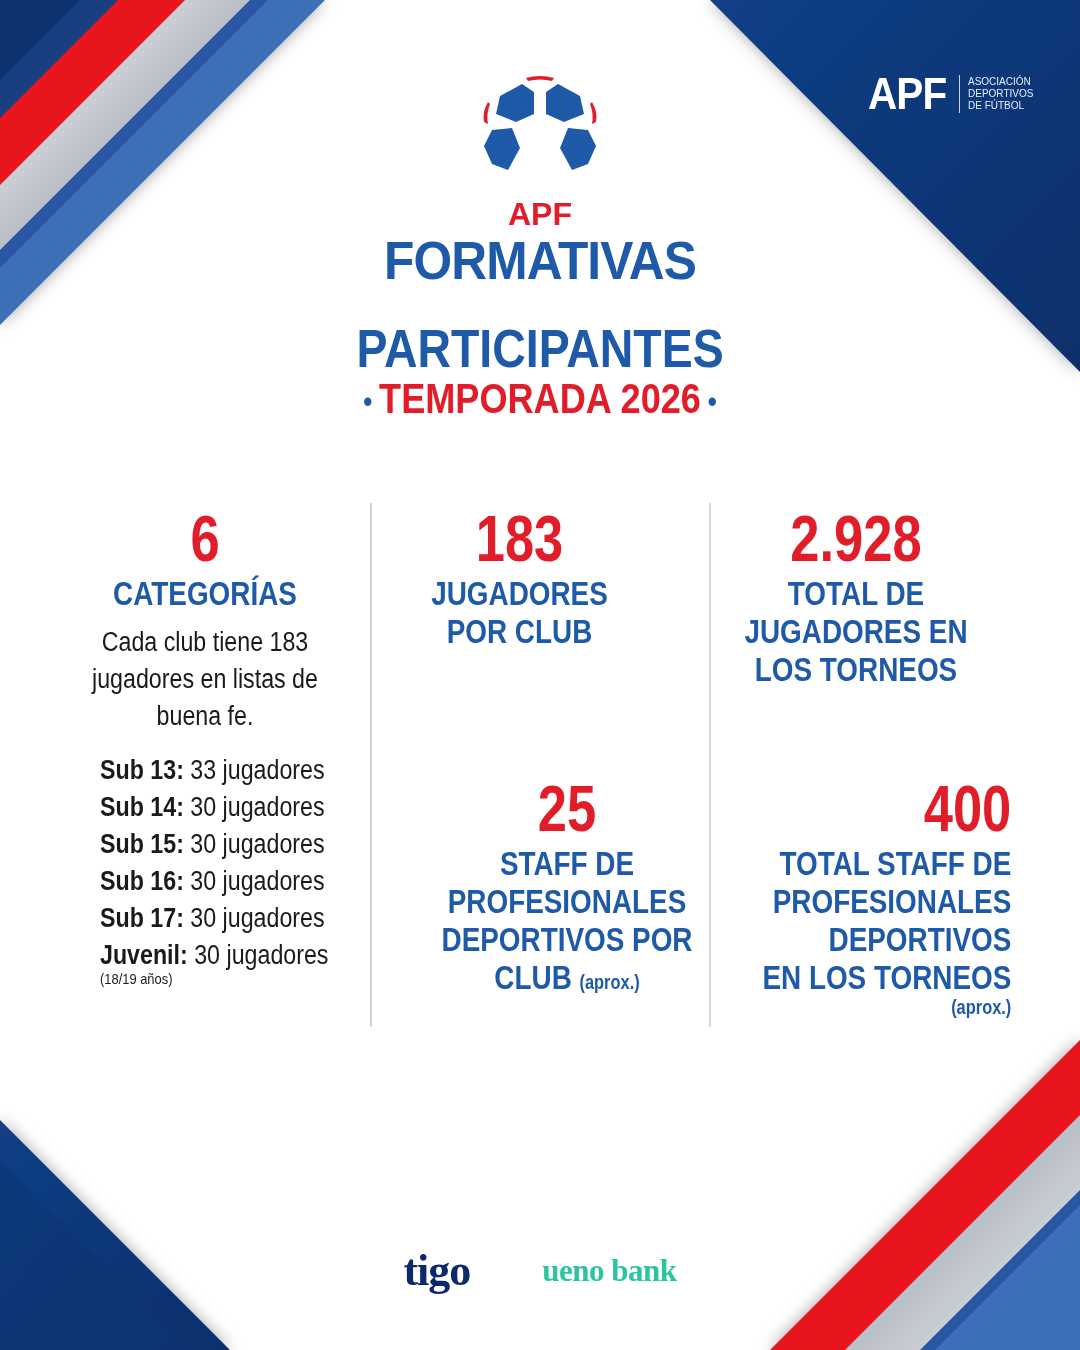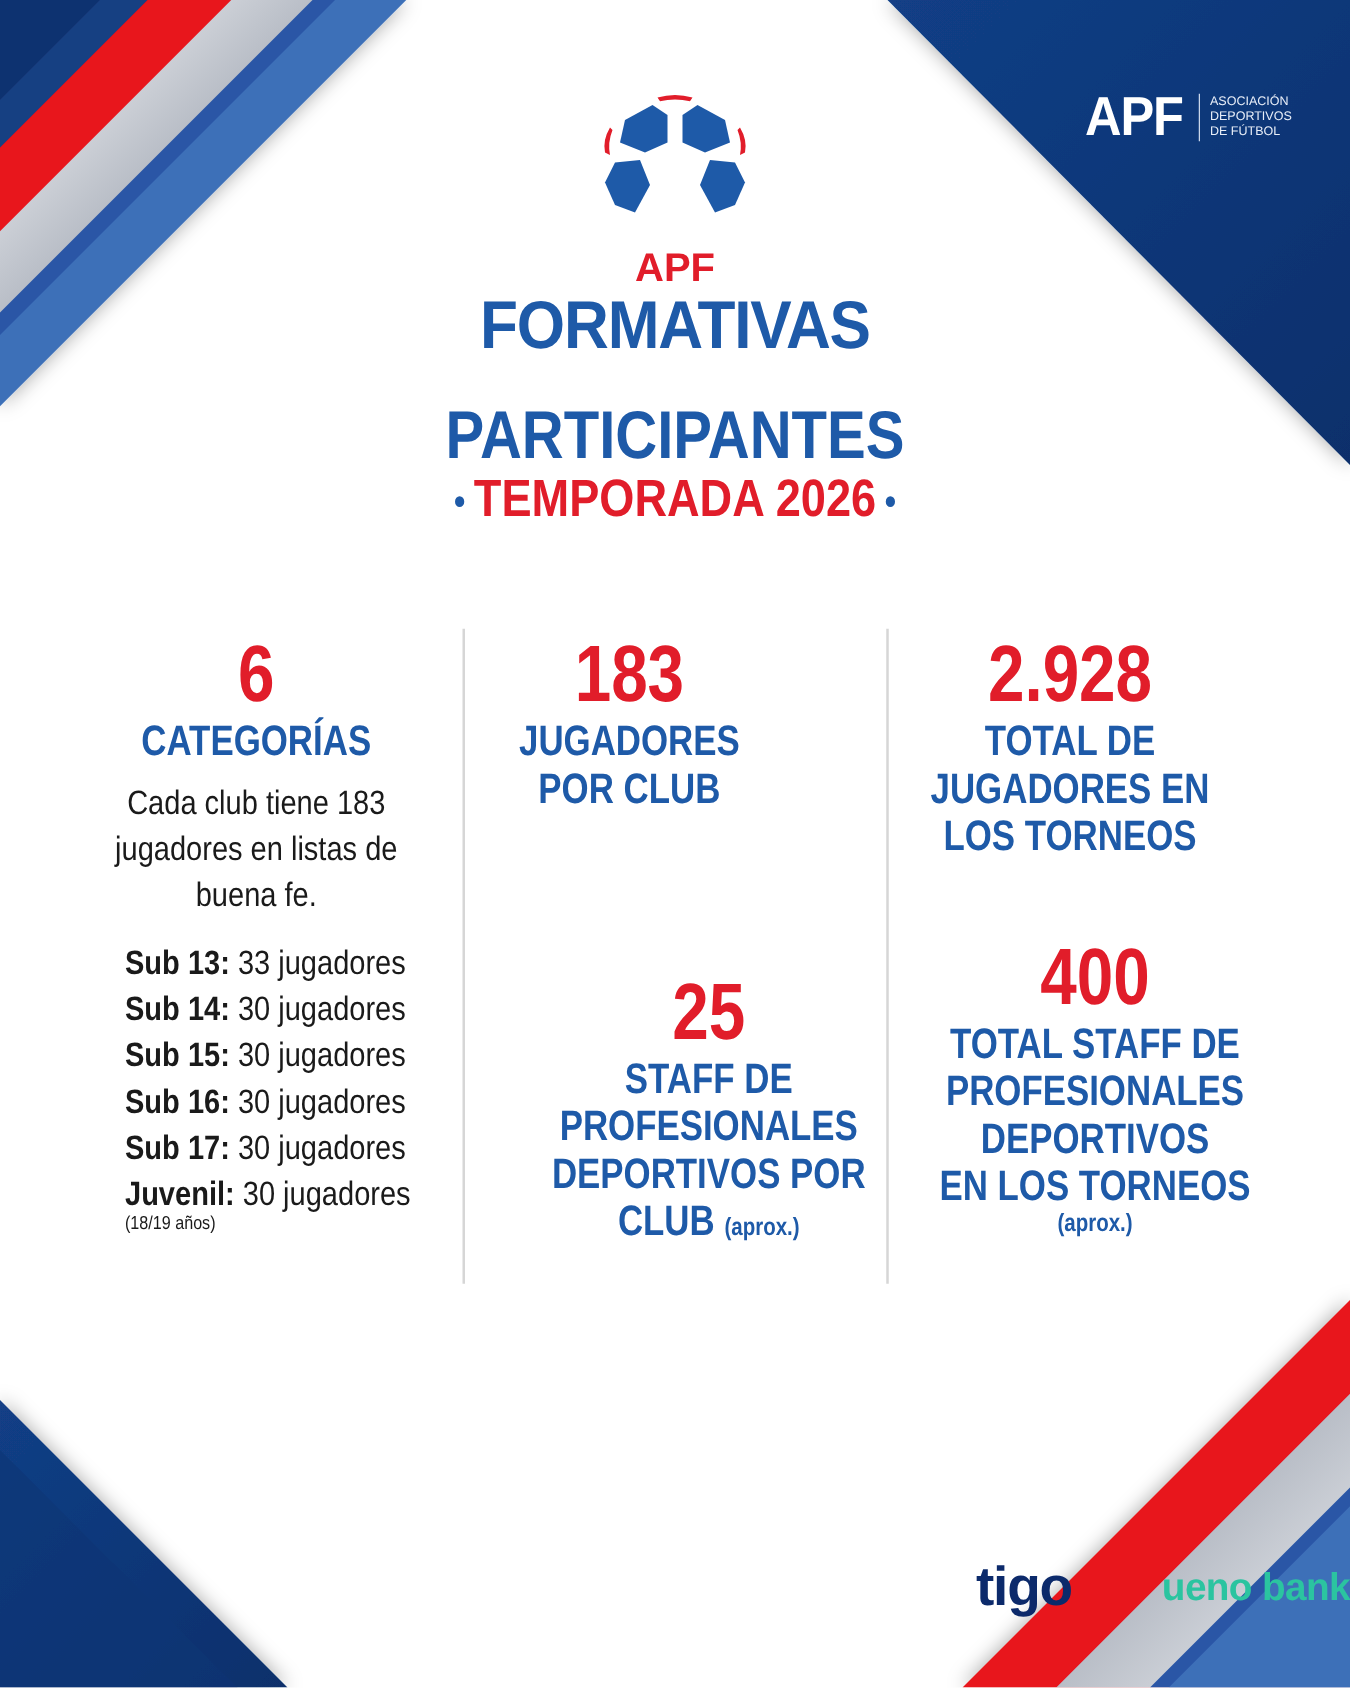--- a/index.html
+++ b/index.html
@@ -22,21 +22,21 @@
   .divider { position:absolute; width:2px; background:#d6d6d6; top:503px; height:524px; z-index:2; }
   .col { position:absolute; z-index:2; text-align:center; }
   .stat-num { font-weight:700; font-size:64px; line-height:66px; color:#e11d2a; transform:scaleX(0.82); }
   .stat-label { font-weight:700; font-size:34px; line-height:38px; color:#1e5aa8; transform:scaleX(0.82); white-space:pre-line; }
   .aprox { font-size:20px; }
   .desc { font-size:27px; line-height:37px; color:#1a1a1a; transform:scaleX(0.86); white-space:pre-line; }
   .cat-list { position:absolute; left:72px; top:752px; z-index:2;margin-left:28px; }
   .cat-row { font-size:27px; line-height:37px; color:#1a1a1a; transform:scaleX(0.86); transform-origin:left; white-space:nowrap; }
   .cat-row b { font-weight:700; }
   .cat-note { font-size:15px; color:#1a1a1a; transform:scaleX(0.86); transform-origin:left; margin-top:-4px; }
-  .sponsors { position:absolute; top:1245px; left:0; width:1080px; display:flex; justify-content:flex-end; align-items:center; gap:30px; z-index:2; }
+  .sponsors { position:absolute; top:1245px; left:0; width:1080px; display:flex; justify-content:center; align-items:center; gap:30px; z-index:2;font-family:Liberation Serif, serif; }
   .tigo { font-weight:700; font-size:44px; color:#0c2a6b; letter-spacing:-1px; position:relative; }
   .ueno { font-weight:700; font-size:31px; color:#2bc4a0; letter-spacing:-0.5px;margin-left:42px; }
 </style>
 </head>
 <body>
 
 <svg class="bg-svg" viewBox="0 0 1080 1350" xmlns="http://www.w3.org/2000/svg">
   <defs>
     <linearGradient id="silver" x1="0" y1="0" x2="1" y2="1">
       <stop offset="0" stop-color="#ffffff"></stop>
@@ -119,42 +119,42 @@
 <div class="cat-list">
   <div class="cat-row"><b>Sub 13:</b> <span>33 jugadores</span></div>
   <div class="cat-row"><b>Sub 14:</b> <span>30 jugadores</span></div>
   <div class="cat-row"><b>Sub 15:</b> <span>30 jugadores</span></div>
   <div class="cat-row"><b>Sub 16:</b> <span>30 jugadores</span></div>
   <div class="cat-row"><b>Sub 17:</b> <span>30 jugadores</span></div>
   <div class="cat-row"><b>Juvenil:</b> <span>30 jugadores</span></div>
   <div class="cat-note">(18/19 años)</div>
 </div>
 
-<div class="col" style="left:368px;width:271px;top:506px;">
+<div class="col" style="left:384px;width:271px;top:506px;">
   <div class="stat-num">183</div>
   <div class="stat-label" style="margin-top:2px;">JUGADORES
 POR CLUB</div>
 </div>
 
 <div class="col" style="left:691px;width:330px;top:506px;text-align:center;">
   <div class="stat-num">2.928</div>
   <div class="stat-label" style="margin-top:2px;">TOTAL DE
 JUGADORES EN
 LOS TORNEOS</div>
 </div>
 
 <div class="col" style="left:372px;width:390px;top:776px;">
   <div class="stat-num">25</div>
   <div class="stat-label" style="margin-top:2px;"><span>STAFF DE
 PROFESIONALES
 DEPORTIVOS POR
 CLUB</span> <span class="aprox">(aprox.)</span></div>
 </div>
 
-<div class="col" style="left:711px;width:330px;top:748px;">
+<div class="col" style="left:711px;width:330px;top:776px;text-align:right;">
   <div class="stat-num">400</div>
   <div class="stat-label" style="margin-top:2px;">TOTAL STAFF DE
 PROFESIONALES
 DEPORTIVOS
 EN LOS TORNEOS</div>
   <div class="stat-label aprox" style="line-height:22px;">(aprox.)</div>
 </div>
 
 <div class="sponsors">
   <span class="tigo">tigo</span>

